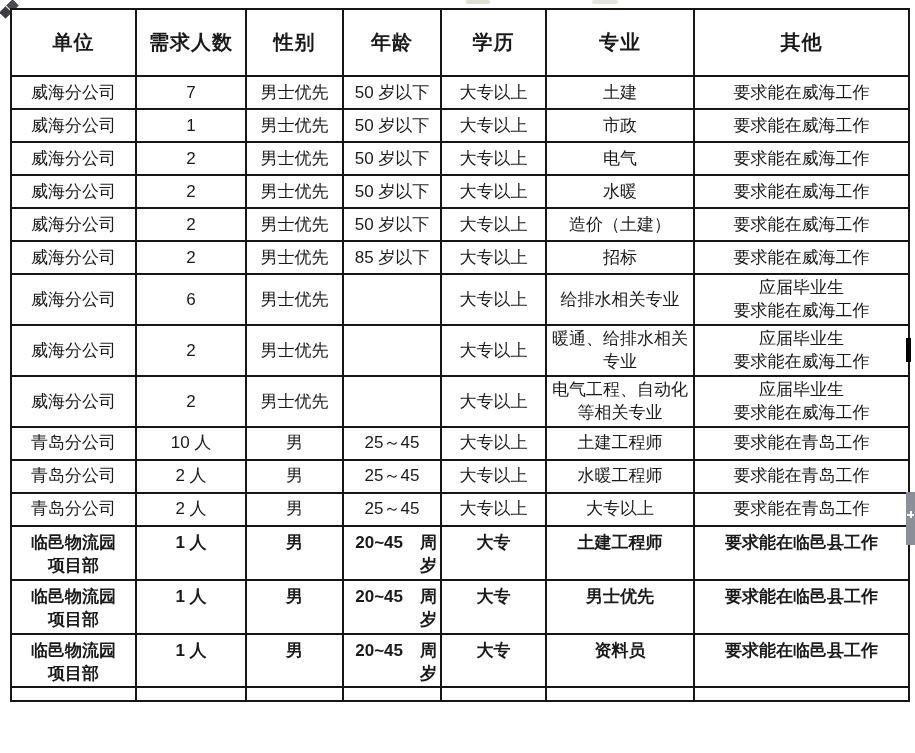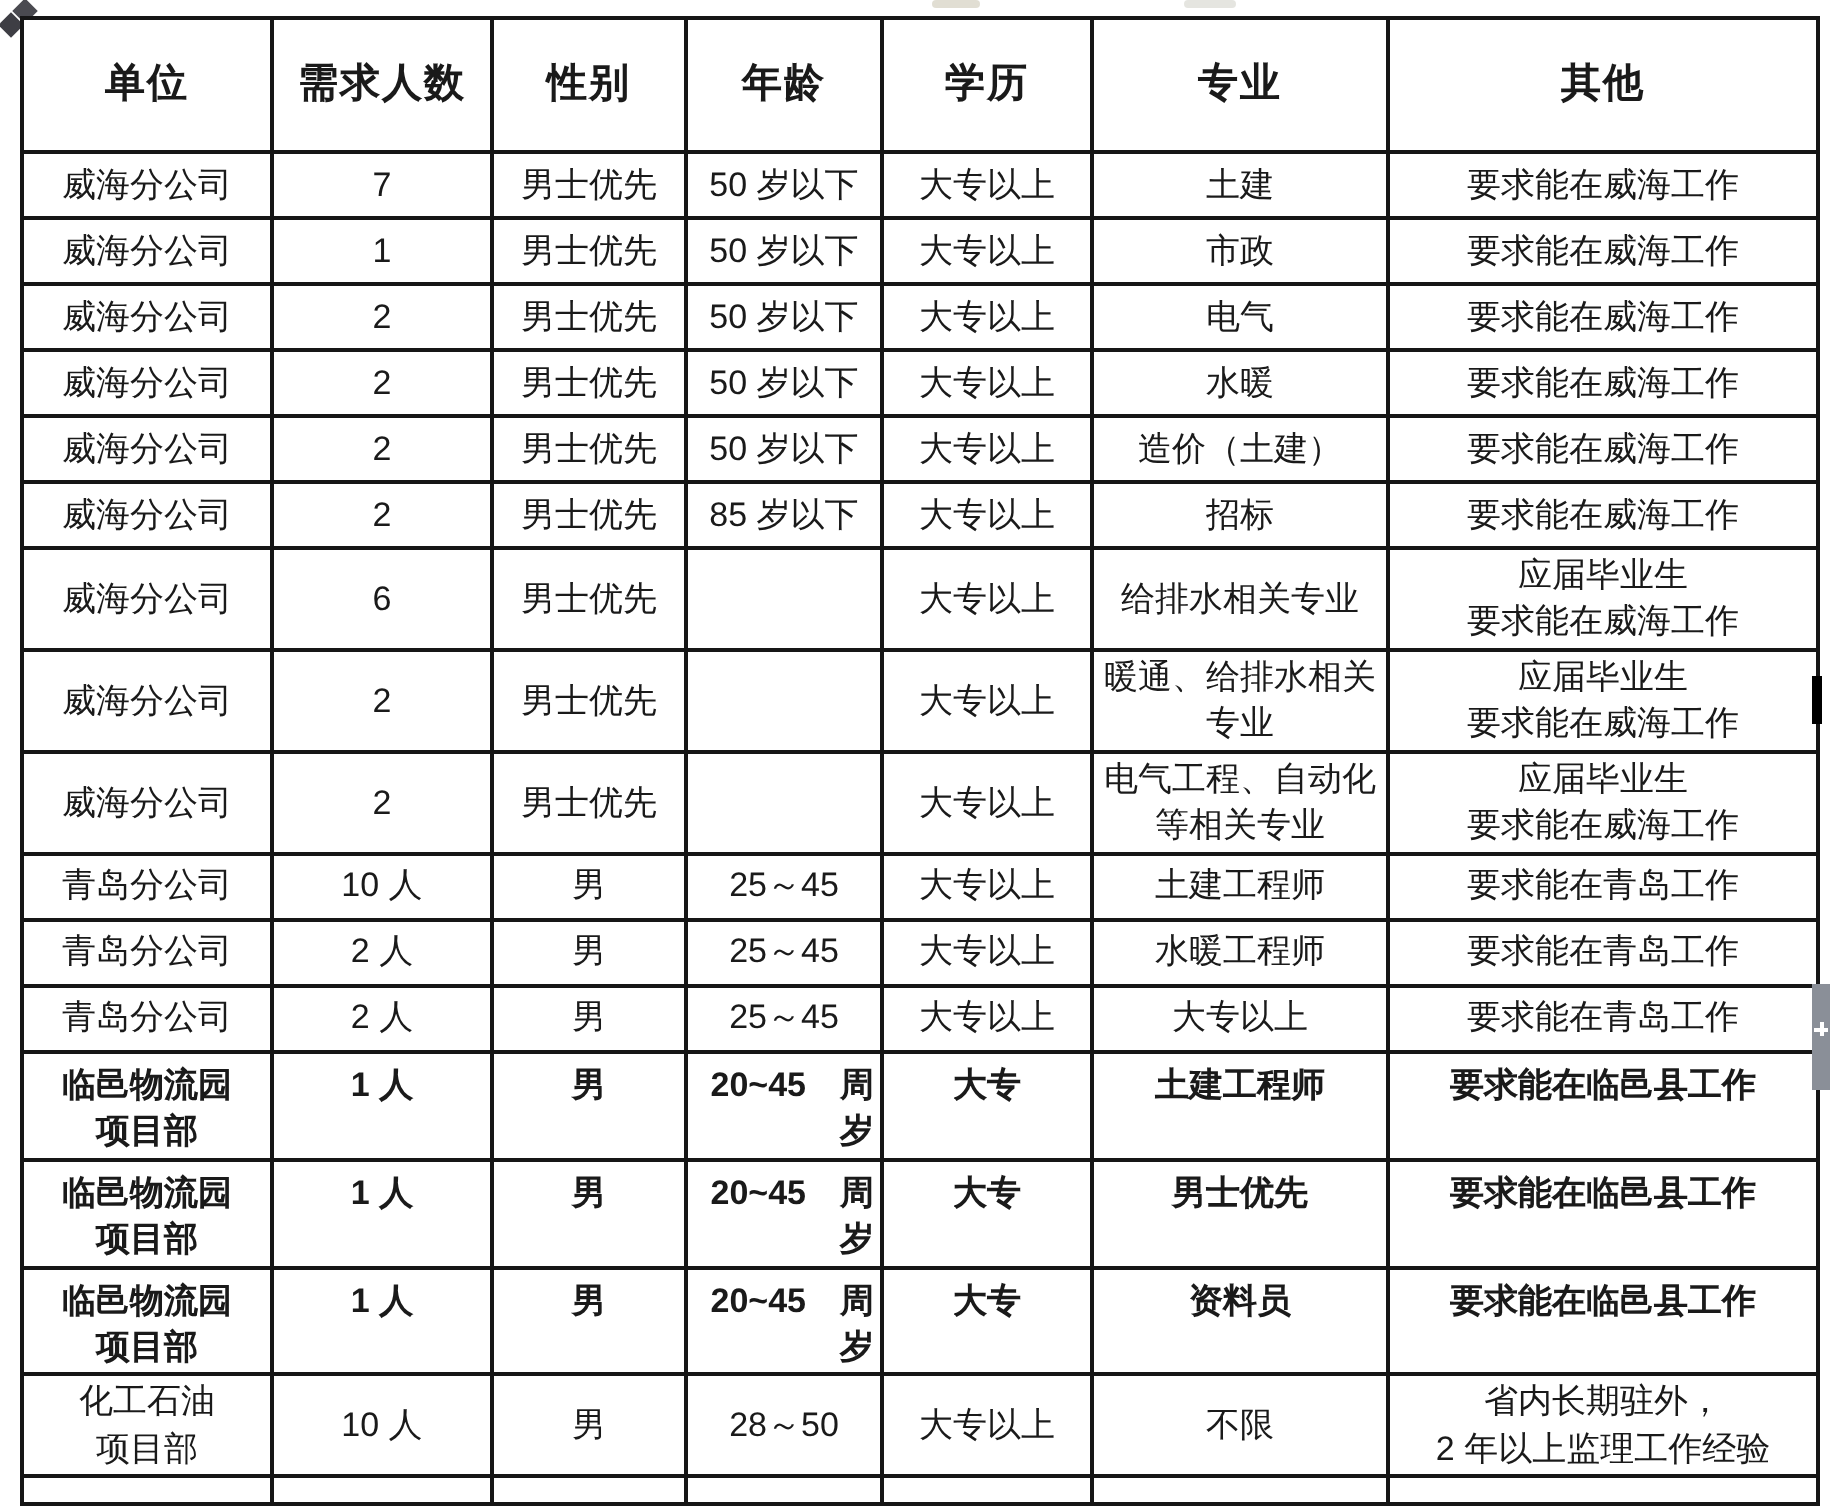--- a/index.html
+++ b/index.html
@@ -215,31 +215,20 @@
           <td>临邑物流园
 项目部</td>
           <td>1 人</td>
           <td>男</td>
           <td class="left">20~45　周
 岁</td>
           <td>大专</td>
           <td>资料员</td>
           <td>要求能在临邑县工作</td>
         </tr>
-        <tr class="tall">
-          <td>化工石油
-项目部</td>
-          <td>10 人</td>
-          <td>男</td>
-          <td>28～50</td>
-          <td>大专以上</td>
-          <td>不限</td>
-          <td>省内长期驻外，
-2 年以上监理工作经验</td>
-        </tr>
         <tr class="partial">
           <td></td>
           <td></td>
           <td></td>
           <td></td>
           <td></td>
           <td></td>
           <td></td>
         </tr>
       </tbody>

